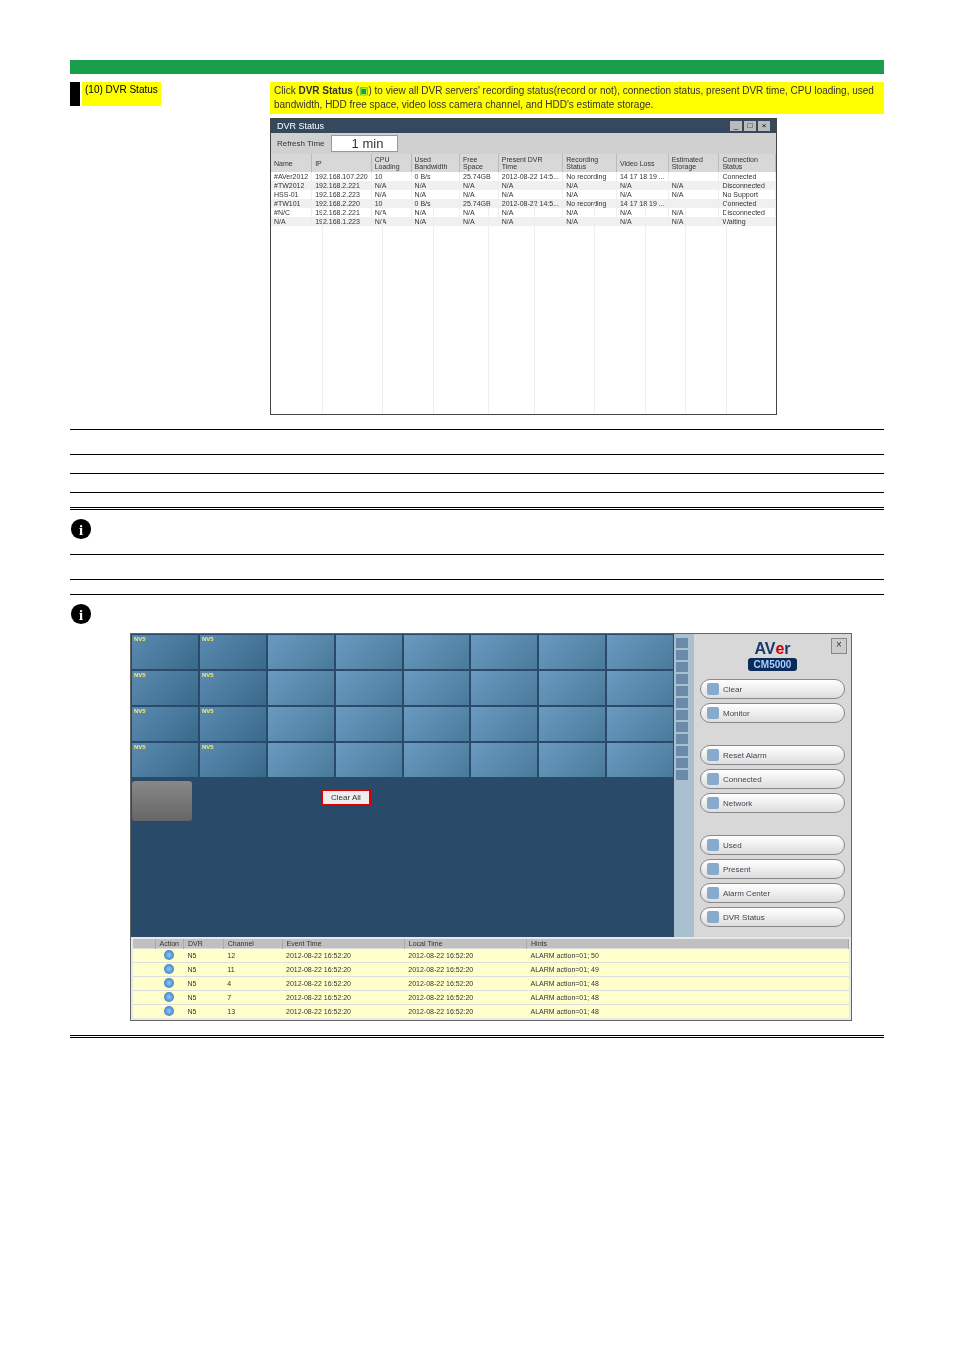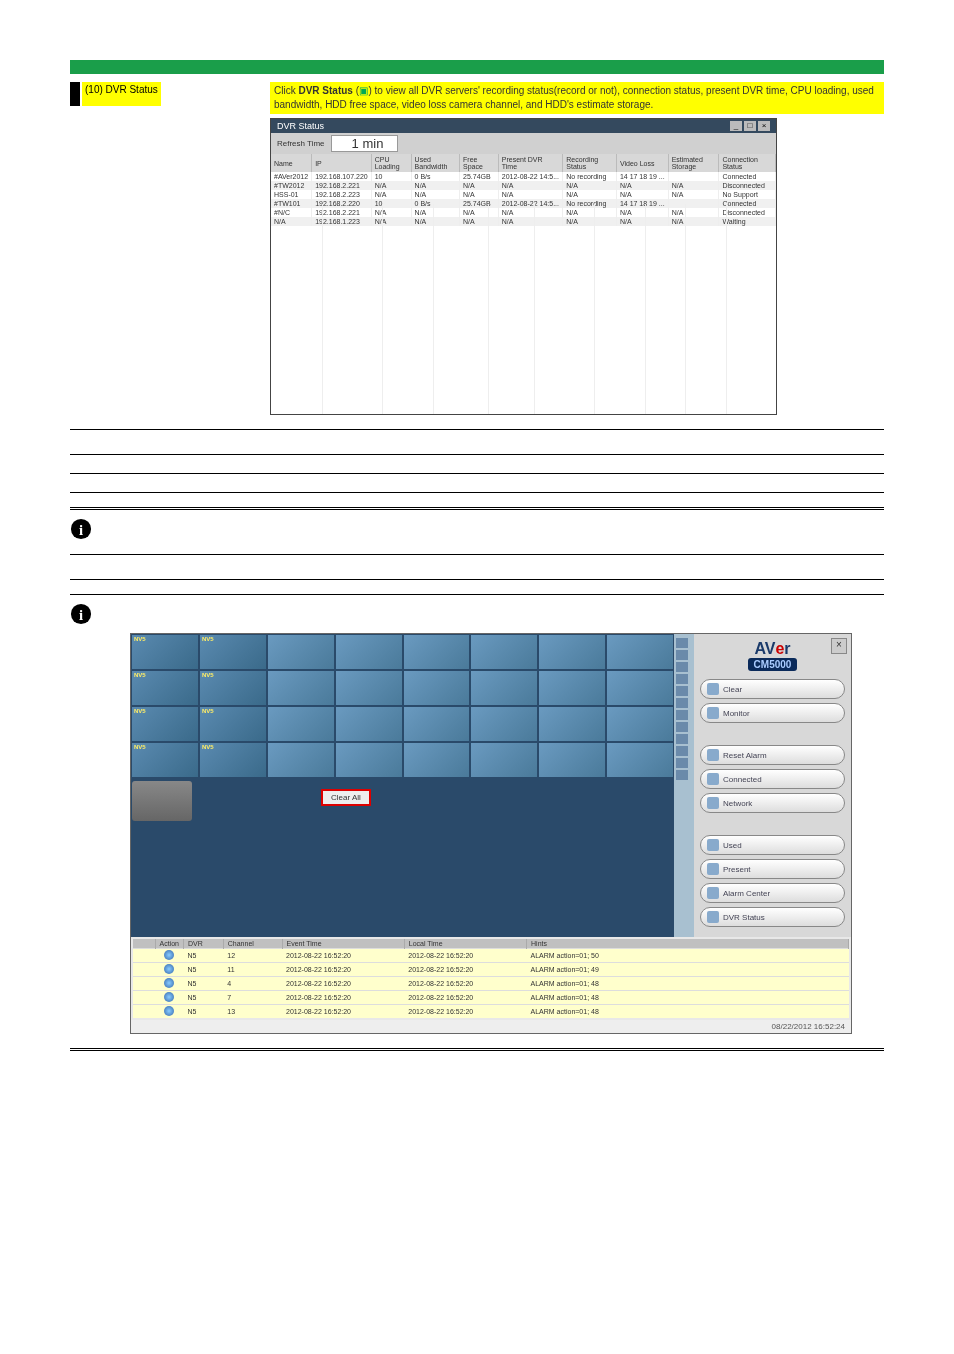--- a/index.html
+++ b/index.html
@@ -671,18 +671,17 @@
               <td class="act"><span class="globe"></span></td>
               <td>N5</td>
               <td>13</td>
               <td>2012-08-22 16:52:20</td>
               <td>2012-08-22 16:52:20</td>
               <td>ALARM action=01; 48</td>
             </tr>
           </tbody>
       </table>
     </div>
-    <div class="timestamp-box">08/22/2012 16:52:24</div>
   </div>
 
   <div class="double-sep"></div>
 
 </div>
 
 </body></html>

